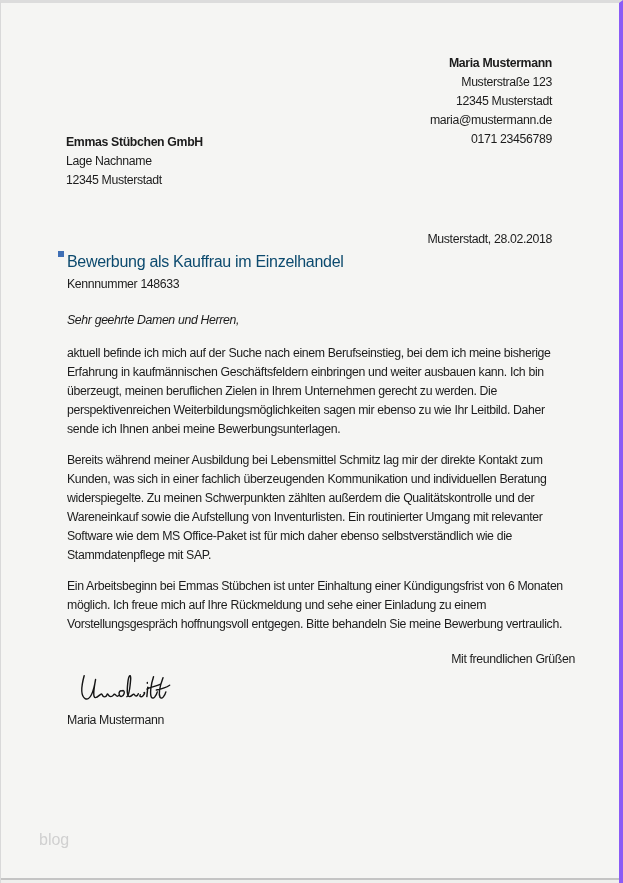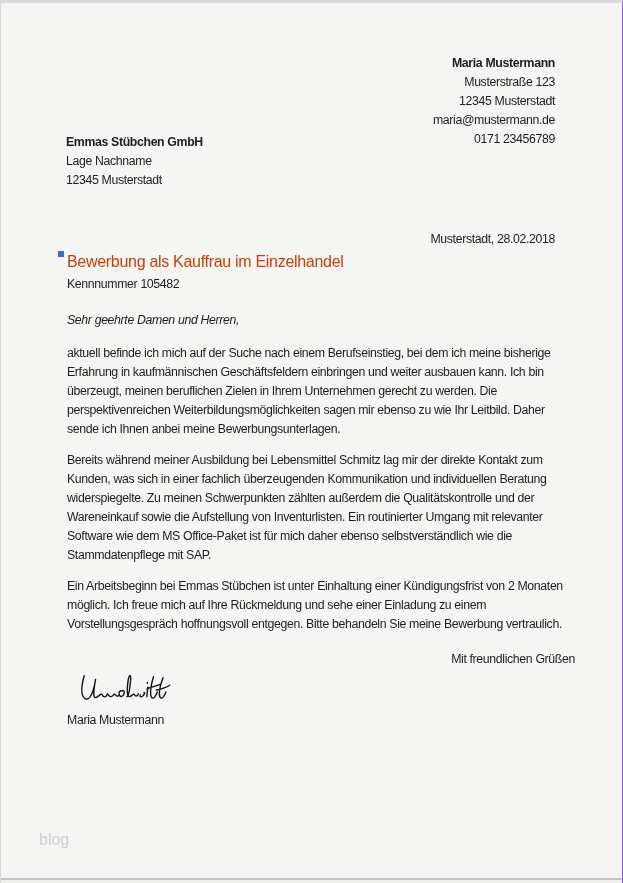--- a/index.html
+++ b/index.html
@@ -3,21 +3,21 @@
 <meta charset="utf-8">
 <style>
   html,body { margin:0; padding:0; background:#ffffff; }
   .page {
     position:relative;
     width:623px; height:883px;
     box-sizing:border-box;
     background:#f5f5f3;
     border-top:3px solid #dcdcdc;
     border-left:1px solid #d9d9d9;
-    border-right:1px solid #8b5cf6;
+    border-right:4px solid #8b5cf6;
     font-family:"Liberation Sans", sans-serif;
     color:#1c1c1c;
     overflow:hidden;
   }
   .txt { font-size:12.3px; letter-spacing:-0.35px; line-height:19px; }
   .bold { font-weight:700; }
 
   .sender-block {
     position:absolute; top:51px; right:67px;
     text-align:right;
@@ -31,21 +31,21 @@
   }
 
   .subject-block { position:absolute; top:248px; left:57px; }
   .subject-row { white-space:nowrap; }
   .subject-bullet {
     display:inline-block; width:6px; height:6px;
     background:#3f6fb5; vertical-align:10px; margin-right:3px;
   }
   .subject-title {
     font-size:16px; letter-spacing:-0.3px;
-    color:#c2410c;
+    color:#0c4a6e;
   }
   .subject-ref { margin:4px 0 0 9px; }
 
   .body-block {
     position:absolute; top:308px; left:66px; width:508px;
   }
   .body-block p { margin:0 0 12px 0; }
   .salutation { margin-bottom:14px !important;font-style:italic; }
   .closing-regards { margin:16px 0 2px 0 !important;text-align:right; }
   .signature-svg { display:block; margin:2px 0 1px 8px; }
@@ -82,28 +82,28 @@
     <div>Lage Nachname</div>
     <div>12345 Musterstadt</div>
   </div>
 
   <div class="date-line txt">Musterstadt, 28.02.2018</div>
 
   <div class="subject-block">
     <div class="subject-row">
       <span class="subject-bullet"></span><span class="subject-title">Bewerbung als Kauffrau im Einzelhandel</span>
     </div>
-    <div class="subject-ref txt">Kennnummer 105482</div>
+    <div class="subject-ref txt">Kennnummer 148633</div>
   </div>
 
   <div class="body-block txt">
     <p class="salutation">Sehr geehrte Damen und Herren,</p>
     <p>aktuell befinde ich mich auf der Suche nach einem Berufseinstieg, bei dem ich meine bisherige Erfahrung in kaufmännischen Geschäftsfeldern einbringen und weiter ausbauen kann. Ich bin überzeugt, meinen beruflichen Zielen in Ihrem Unternehmen gerecht zu werden. Die perspektivenreichen Weiterbildungsmöglichkeiten sagen mir ebenso zu wie Ihr Leitbild. Daher sende ich Ihnen anbei meine Bewerbungsunterlagen.</p>
     <p>Bereits während meiner Ausbildung bei Lebensmittel Schmitz lag mir der direkte Kontakt zum Kunden, was sich in einer fachlich überzeugenden Kommunikation und individuellen Beratung widerspiegelte. Zu meinen Schwerpunkten zählten außerdem die Qualitätskontrolle und der Wareneinkauf sowie die Aufstellung von Inventurlisten. Ein routinierter Umgang mit relevanter Software wie dem MS Office-Paket ist für mich daher ebenso selbstverständlich wie die Stammdatenpflege mit SAP.</p>
-    <p>Ein Arbeitsbeginn bei Emmas Stübchen ist unter Einhaltung einer Kündigungsfrist von 2 Monaten möglich. Ich freue mich auf Ihre Rückmeldung und sehe einer Einladung zu einem Vorstellungsgespräch hoffnungsvoll entgegen. Bitte behandeln Sie meine Bewerbung vertraulich.</p>
+    <p>Ein Arbeitsbeginn bei Emmas Stübchen ist unter Einhaltung einer Kündigungsfrist von 6 Monaten möglich. Ich freue mich auf Ihre Rückmeldung und sehe einer Einladung zu einem Vorstellungsgespräch hoffnungsvoll entgegen. Bitte behandeln Sie meine Bewerbung vertraulich.</p>
     <p class="closing-regards">Mit freundlichen Grüßen</p>
     <svg class="signature-svg" width="100" height="38" viewBox="0 0 100 40" aria-label="Unterschrift">
       <path d="M7,5 C4,16 3,26 8,29 C13,32 17,22 19,9
                M19,9 C17,20 16,28 19,28 C22,28 25,22 26,25 C27,28 30,28 31,25 C32,22 32,27 35,27 C38,27 38,23 40,25 C41,27 43,27 44,25
                M47,21 C45,20 43,22 44,25 C45,28 48,27 49,24 C50,21 48,20 47,21
                M52,27 C54,26 55,22 56,8 C56,3 54,4 53,12 C52,21 52,27 55,27 C58,26 59,23 60,25 C61,27 63,27 64,24
                M66,25 C65,27 67,28 69,26 C71,24 71,22 70,23
                M73,27 L74,17 M73.5,12 L73.5,13
                M80,6 C77,15 76,25 78,28 C80,30 83,26 84,22 M73,19 C77,17 83,16 87,14
                M90,7 C87,15 85,24 87,28 C89,30 92,26 93,22 M83,20 C88,19 94,17 97,15" stroke="#151515" stroke-width="1.5" fill="none" stroke-linecap="round" stroke-linejoin="round"></path>

